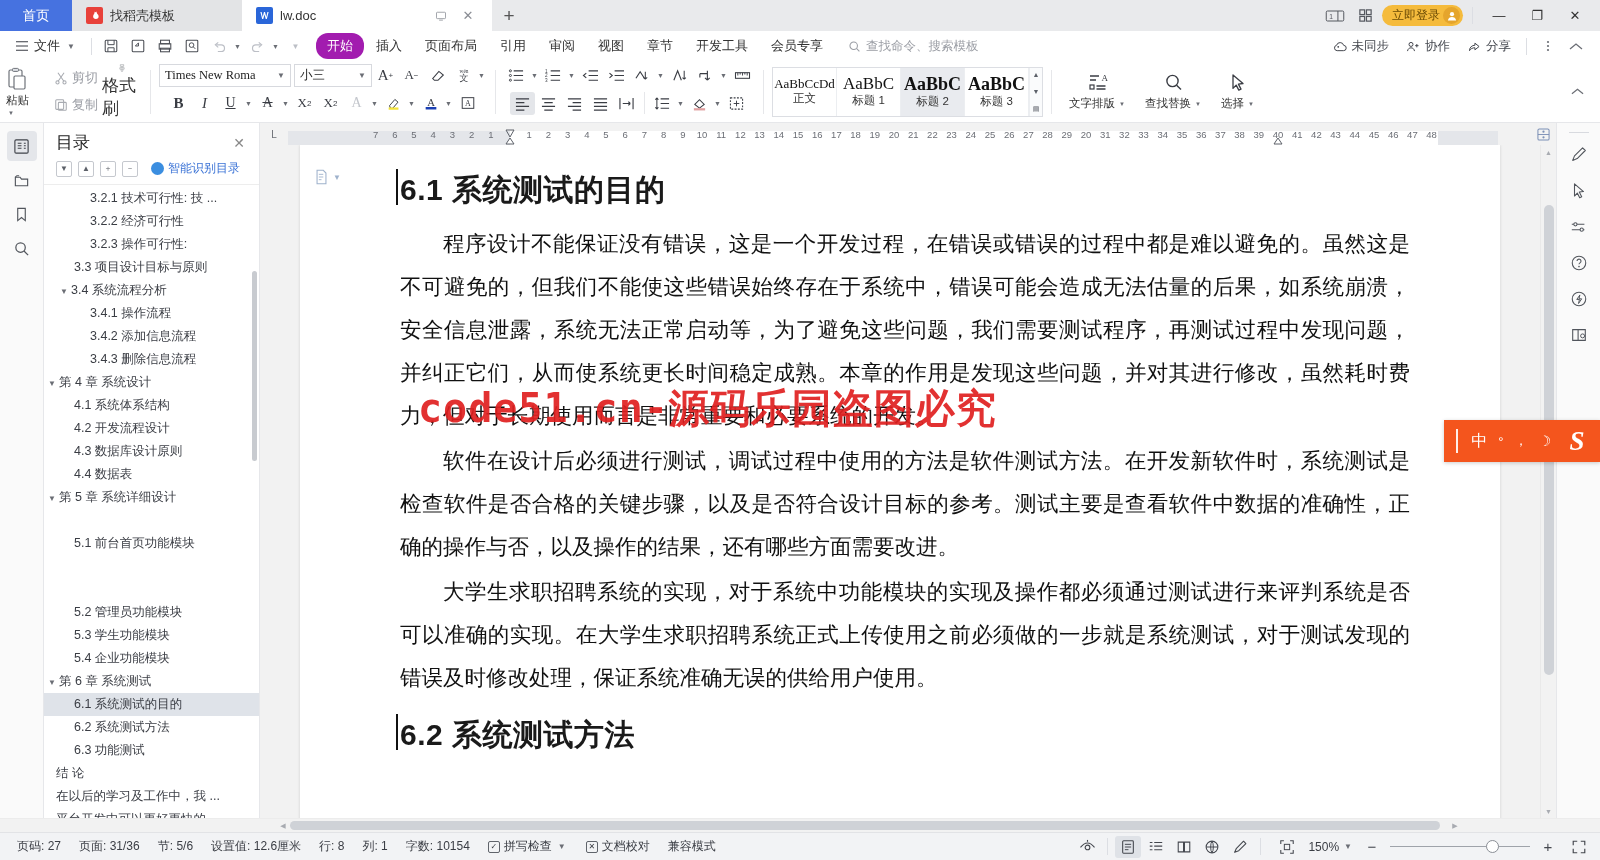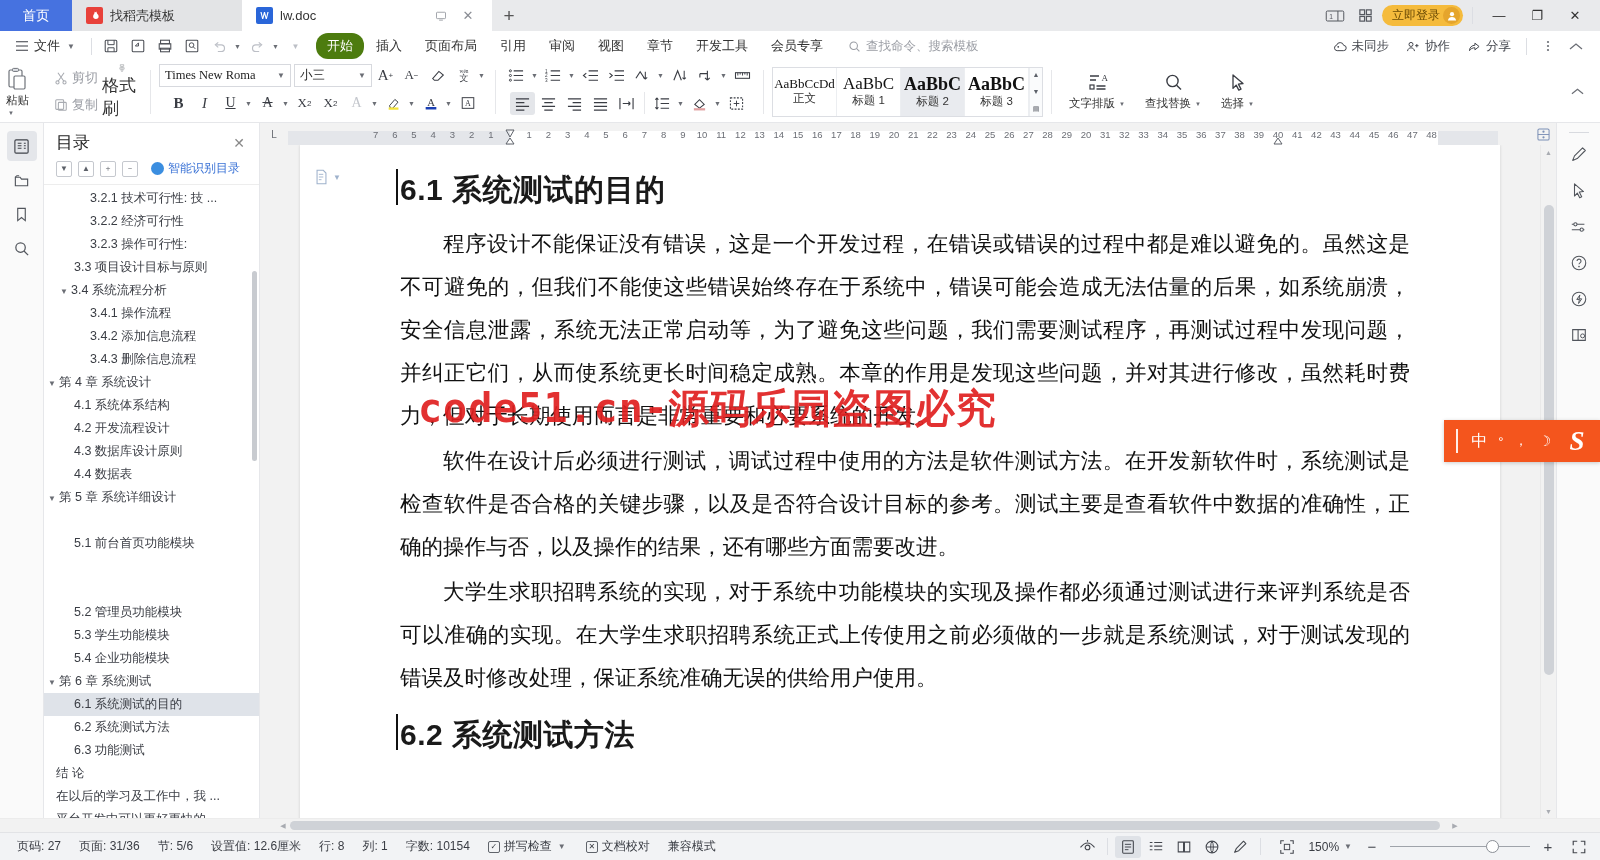--- a/index.html
+++ b/index.html
@@ -31,21 +31,21 @@
   .winbtn{ width:34px;height:31px;display:flex;align-items:center;justify-content:center;color:#333;font-size:13px;cursor:pointer; }
 
   
   .menurow{ height:30px; background:#fff; display:flex; align-items:center; padding:0 8px; flex:0 0 30px; gap:2px;}
   .filebtn{ display:flex;align-items:center;gap:5px;padding:3px 7px;font-size:13px;color:#333;cursor:pointer;border-radius:3px;}
   .vsep{ width:1px;height:17px;background:#dcdee3;margin:0 5px;}
   .qicon{ width:25px;height:23px;display:flex;align-items:center;justify-content:center;color:#4a4d54;cursor:pointer;border-radius:3px;}
   .qicon.dis{ color:#bcbfc6; }
   .menus{ display:flex; align-items:center; gap:1px; margin-left:6px;}
   .menu{ padding:4px 11px; font-size:13px; color:#333; border-radius:12px; cursor:pointer; white-space:nowrap;}
-  .menu.active{ background:#4d7c0f; color:#fff; font-weight:normal;}
+  .menu.active{ background:#a21caf; color:#fff; font-weight:normal;}
   .searchbox{ display:flex;align-items:center;gap:5px;margin-left:12px;color:#9a9da4;font-size:12.5px;cursor:text;}
   .menuright{ margin-left:auto; display:flex; align-items:center; gap:3px; padding-right:4px;}
   .mr{ display:flex;align-items:center;gap:4px;padding:3px 7px;font-size:12.5px;color:#44474e;cursor:pointer;border-radius:3px;}
 
   
   .ribbon{ height:62px; background:#fff; display:flex; align-items:center; padding:0 6px; gap:2px; flex:0 0 62px; border-bottom:1px solid #e6e7ea;}
   .rgroup{ display:flex; align-items:center; height:58px; }
   .rsep{ width:1px; height:44px; background:#e6e7ea; margin:0 6px;}
   .pastebtn{ width:44px;height:56px;display:flex;flex-direction:column;align-items:flex-start;justify-content:center;gap:2px;cursor:pointer;border-radius:3px;font-size:11.5px;color:#333;}
   .cutcopy{ display:flex;flex-direction:column;justify-content:center;gap:3px;}

